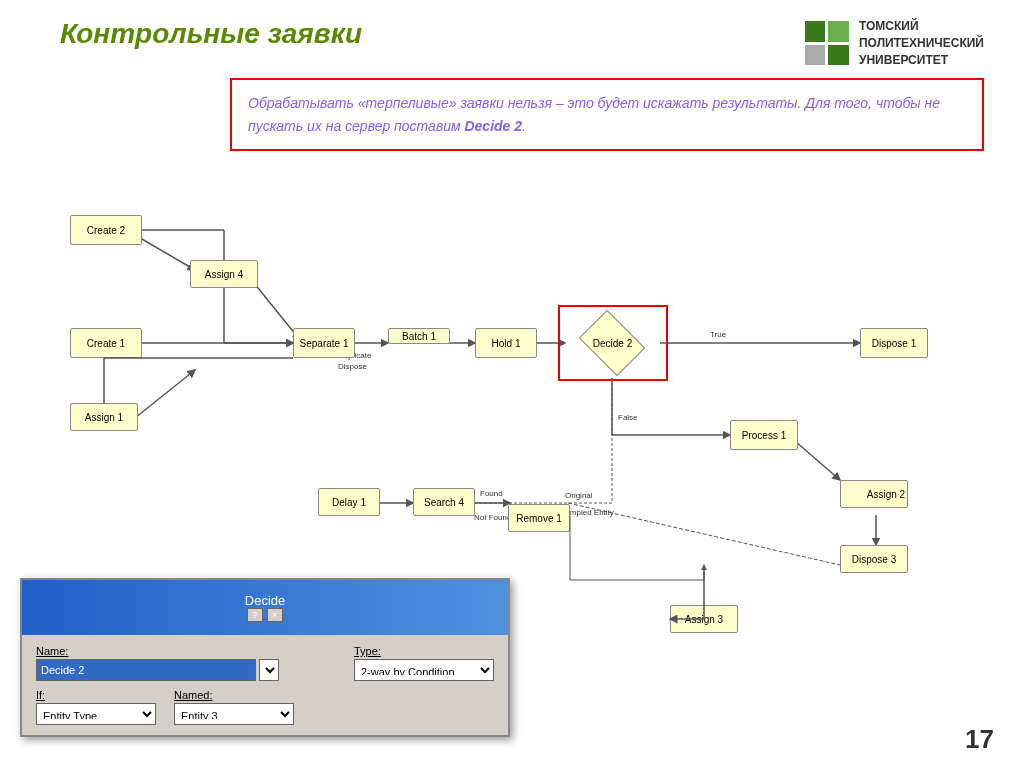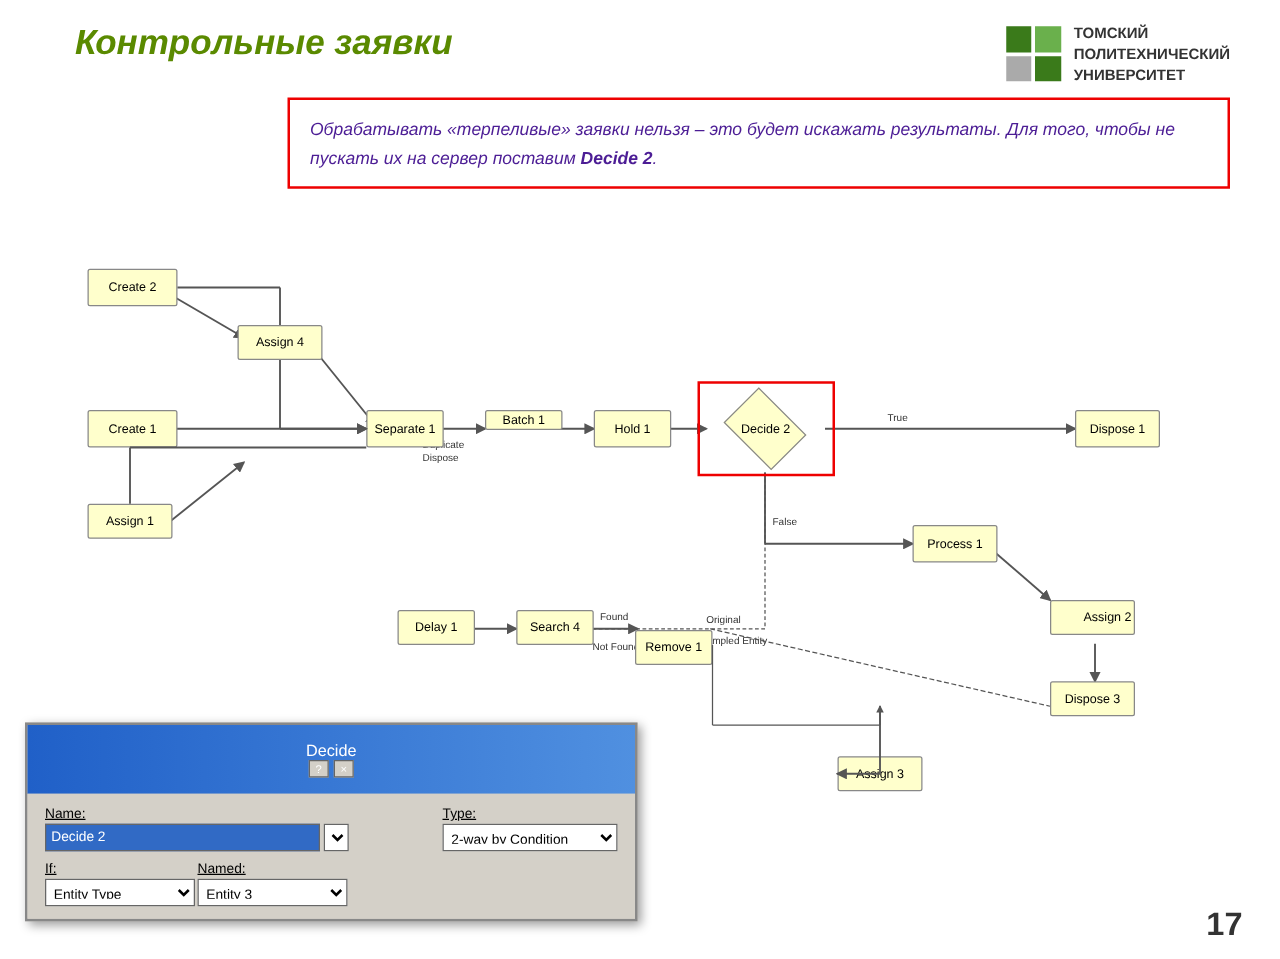--- a/index.html
+++ b/index.html
@@ -51,21 +51,21 @@
       text-align: left;
     }
 
     
     .info-box {
       border: 2px solid #e00;
       margin: 0 40px 10px 230px;
       padding: 12px 16px;
       font-size: 14px;
       font-style: italic;
-      color: #4c1d95;
+      color: #8b5cf6;
       line-height: 1.6;
       background: #fff;
     }
     .info-box strong { font-weight: bold; font-style: italic; }
 
     
     .diagram-area {
       position: absolute;
       top: 130px;
       left: 20px;
@@ -183,21 +183,21 @@
     }
     .name-field {
       flex: 2;
     }
     .type-field {
       flex: 1;
       margin-left: 20px;
     }
     .if-row {
       display: flex;
-      gap: 2px;
+      gap: 18px;
       align-items: flex-end;
     }
 
     
     .page-number {
       position: absolute;
       bottom: 12px;
       right: 30px;
       font-size: 26px;
       font-weight: bold;

